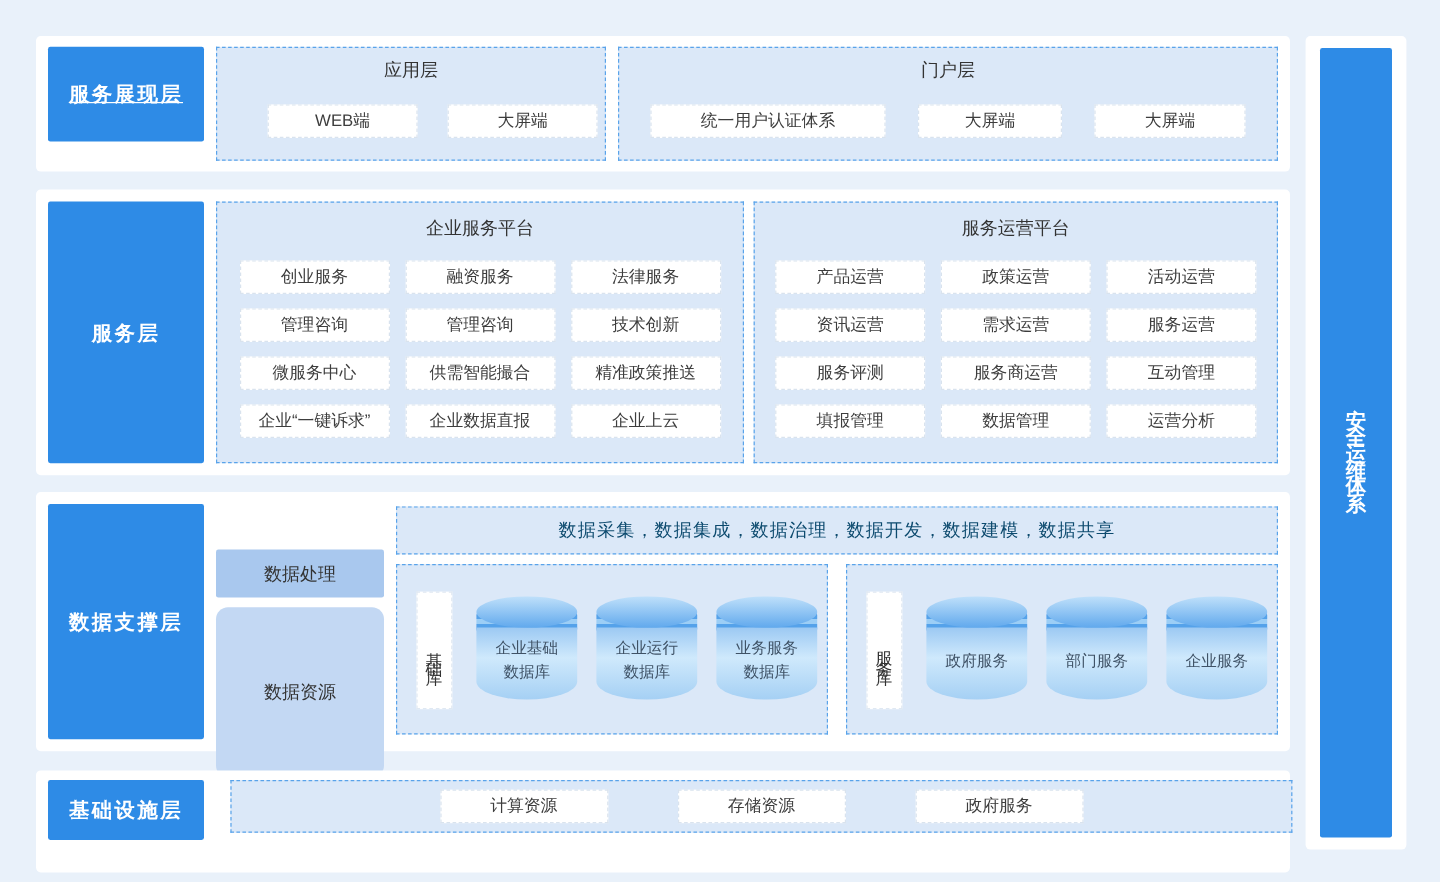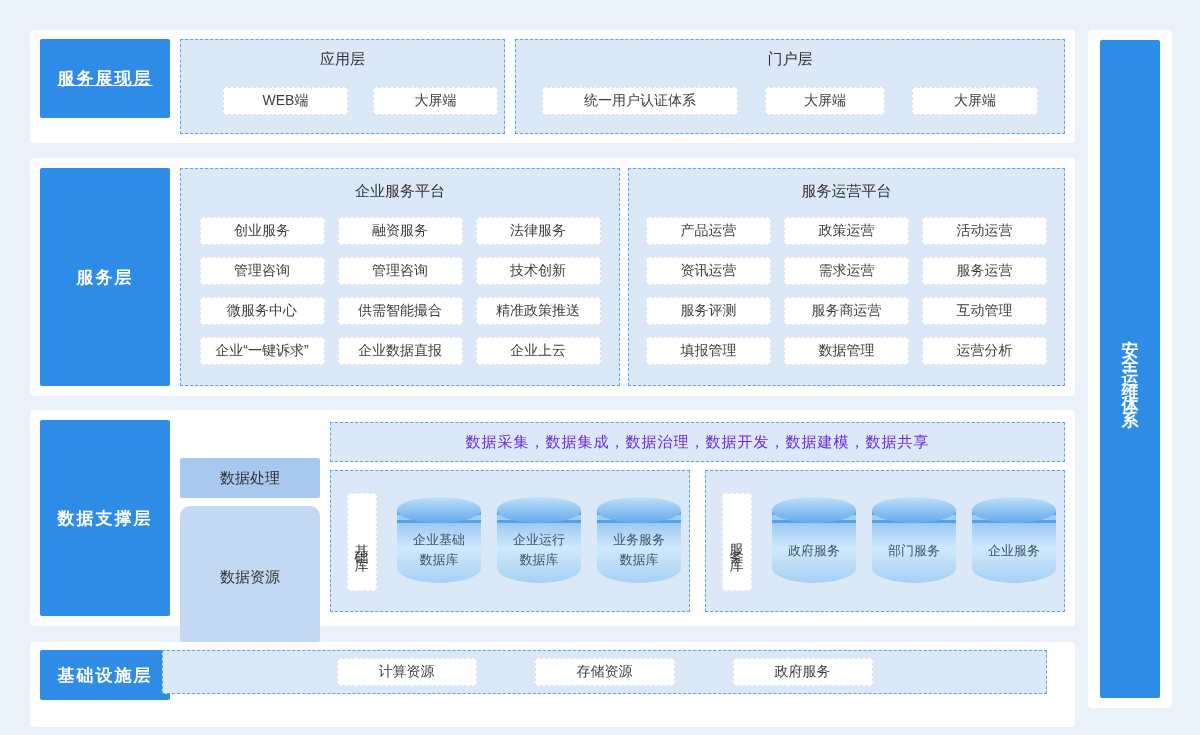--- a/index.html
+++ b/index.html
@@ -31,21 +31,21 @@
 
   .dashed { position:absolute; background:#dbe8f8; border:1px dashed #59a3ea; }
   #c-app    { left:150px; top:9px;  width:325px; height:95px; }
   #c-portal { left:485px; top:9px;  width:550px; height:95px; }
   #c-plat1  { left:150px; top:10px; width:440px; height:218px; }
   #c-plat2  { left:598px; top:10px; width:437px; height:218px; }
   #c-proc   { left:300px; top:12px; width:735px; height:40px;
               display:flex; align-items:center; justify-content:center; }
   #c-db1    { left:300px; top:60px; width:360px; height:142px; }
   #c-db2    { left:675px; top:60px; width:360px; height:142px;padding-left:10px; }
-  #c-infra  { left:132px; top:8px;  width:885px; height:44px;
+  #c-infra  { left:162px; top:8px;  width:885px; height:44px;
               display:flex; align-items:center; justify-content:center; gap:58px; }
 
   .sec-title { text-align:center; font-size:15px; color:#333;
                padding-top:9px; height:29px; line-height:20px; }
   #c-plat1 .sec-title, #c-plat2 .sec-title { padding-top:12px; height:32px; }
 
   .btn {
     background:#ffffff; border:1px dashed #d9e3ee; height:28px;
     display:flex; align-items:center; justify-content:center;
     font-size:14px; color:#3d3d3d; white-space:nowrap;
@@ -58,21 +58,21 @@
 
   .grid { display:grid; grid-template-columns:repeat(3,125px);
           gap:12px 13px; justify-content:center; margin-top:16px; }
 
   .subcell { position:absolute; border-radius:2px; display:flex;
              align-items:center; justify-content:center;
              font-size:15px; color:#333;margin-top:36px; }
   #proc-label { left:150px; top:12px; width:140px; height:40px; background:#a9c8ee; }
   #res-label  { left:150px; top:60px; width:140px; height:142px; background:#c3d8f3;border-radius:10px; }
 
-  .proc-text { font-size:15px; color:#6d28d9; letter-spacing:1px; }
+  .proc-text { font-size:15px; color:#0c4a6e; letter-spacing:1px; }
 
   .vlabel {
     position:absolute; left:16px; top:22px; width:30px; height:98px;
     background:#fff; border:1px dashed #dfe8f2;
     display:flex; align-items:center; justify-content:center;
     writing-mode:vertical-rl; text-orientation:upright;
     font-size:14px; color:#333; letter-spacing:7px;
   }
 
   .cyl { position:absolute; width:84px; height:86px; top:26px; }

